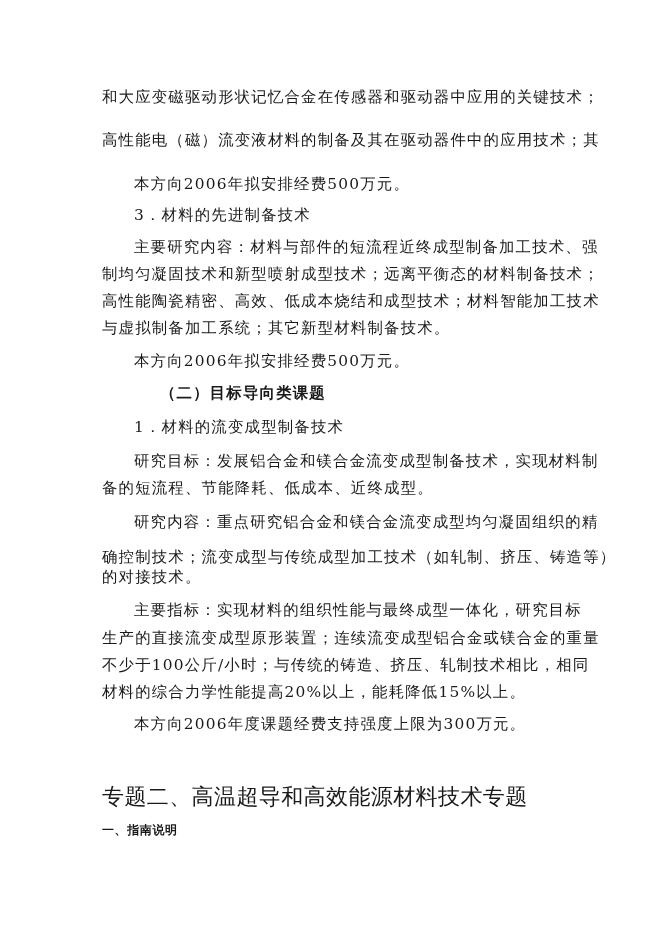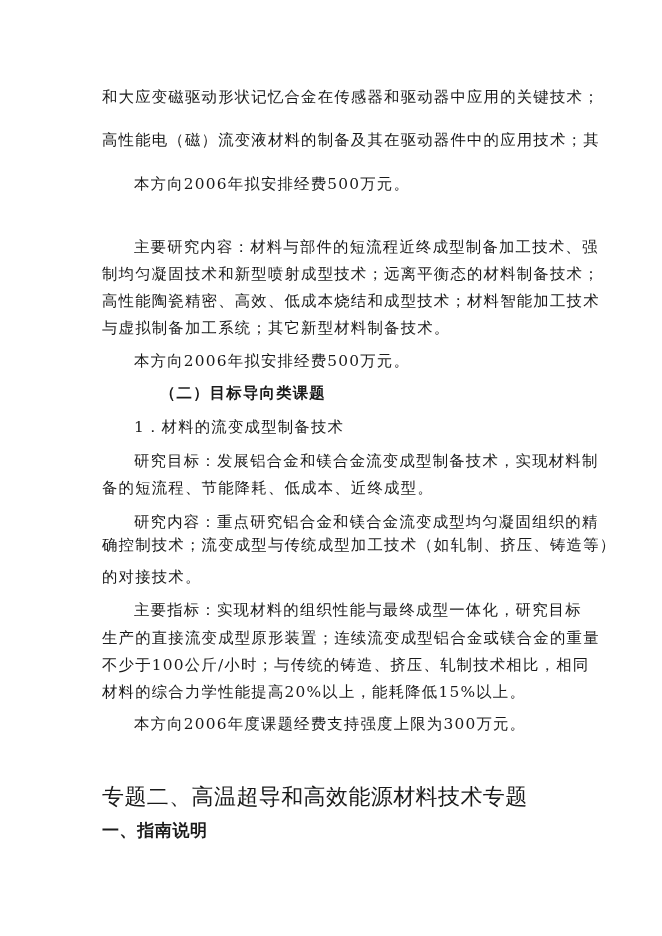--- a/index.html
+++ b/index.html
@@ -36,53 +36,54 @@
     .bold { font-weight: bold; font-family: "DejaVu Sans", "Liberation Sans", sans-serif; margin-left: 32px; }
     .h-major {
       font-family: "DejaVu Sans", "Liberation Sans", sans-serif;
       font-size: 22px;
       letter-spacing: 0.4px;
       line-height: 24px;
     }
     .h-minor {
       font-family: "DejaVu Sans", "Liberation Sans", sans-serif;
       font-weight: bold;
-      font-size: 17px;
+      font-size: 12px;
       line-height: 22px;
       letter-spacing: 0.6px;
     }
     .sub-head { left: 128px; }
   </style>
 </head>
 <body>
 
 <div class="page">
 
   <div class="line" style="top:87px">和大应变磁驱动形状记忆合金在传感器和驱动器中应用的关键技术；</div>
   <div class="line" style="top:130px">高性能电（磁）流变液材料的制备及其在驱动器件中的应用技术；其</div>
 
   <div class="line indent" style="top:174px">本方向2006年拟安排经费500万元。</div>
 
+  <div class="line indent" style="top:205px">3．材料的先进制备技术</div>
 
   <div class="line indent" style="top:237px">主要研究内容：材料与部件的短流程近终成型制备加工技术、强</div>
   <div class="line" style="top:264px">制均匀凝固技术和新型喷射成型技术；远离平衡态的材料制备技术；</div>
   <div class="line" style="top:291px">高性能陶瓷精密、高效、低成本烧结和成型技术；材料智能加工技术</div>
   <div class="line" style="top:318px">与虚拟制备加工系统；其它新型材料制备技术。</div>
 
   <div class="line indent" style="top:351px">本方向2006年拟安排经费500万元。</div>
 
   <div class="line sub-head bold" style="top:383px">（二）目标导向类课题</div>
 
   <div class="line indent" style="top:417px">1．材料的流变成型制备技术</div>
 
   <div class="line indent" style="top:451px">研究目标：发展铝合金和镁合金流变成型制备技术，实现材料制</div>
   <div class="line" style="top:478px">备的短流程、节能降耗、低成本、近终成型。</div>
 
   <div class="line indent" style="top:512px">研究内容：重点研究铝合金和镁合金流变成型均匀凝固组织的精</div>
-  <div class="line" style="top:535px">确控制技术；流变成型与传统成型加工技术（如轧制、挤压、铸造等）</div>
+  <div class="line" style="top:547px">确控制技术；流变成型与传统成型加工技术（如轧制、挤压、铸造等）</div>
   <div class="line" style="top:567px">的对接技术。</div>
 
   <div class="line indent" style="top:600px">主要指标：实现材料的组织性能与最终成型一体化，研究目标</div>
   <div class="line" style="top:628px">生产的直接流变成型原形装置；连续流变成型铝合金或镁合金的重量</div>
   <div class="line" style="top:655px">不少于100公斤/小时；与传统的铸造、挤压、轧制技术相比，相同</div>
   <div class="line" style="top:682px">材料的综合力学性能提高20%以上，能耗降低15%以上。</div>
 
   <div class="line indent" style="top:714px">本方向2006年度课题经费支持强度上限为300万元。</div>
 
   <div class="line h-major" style="top:785px">专题二、高温超导和高效能源材料技术专题</div>

